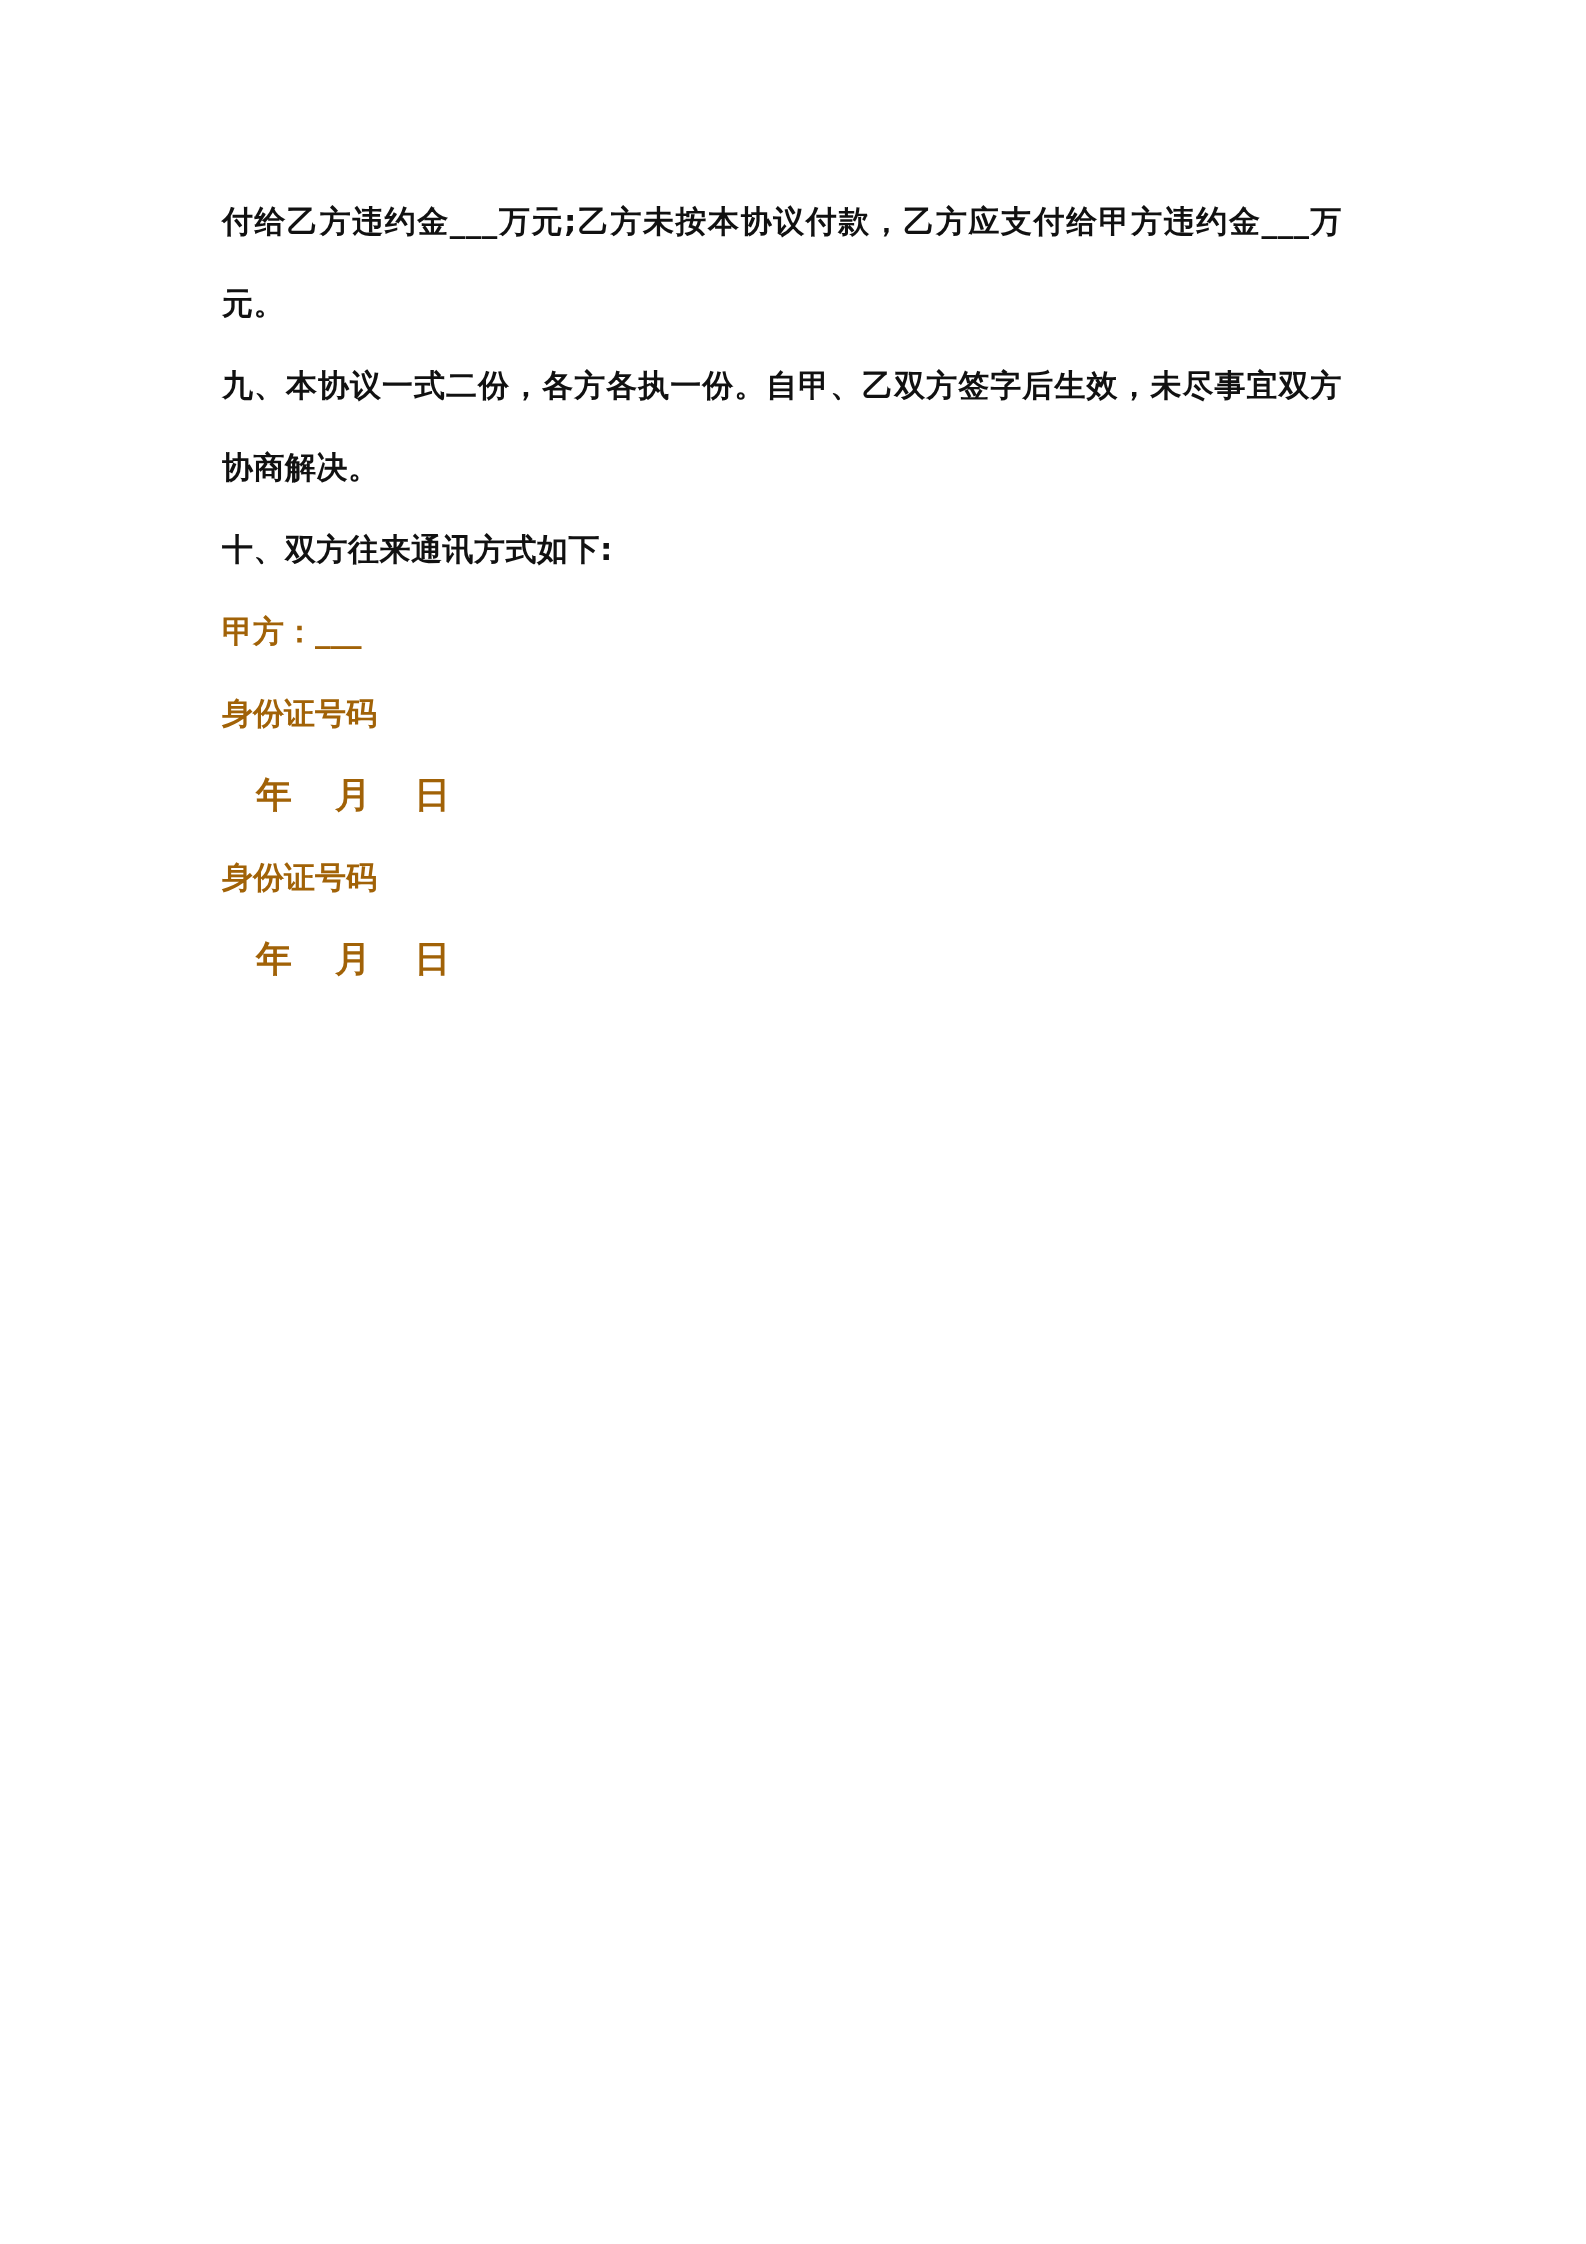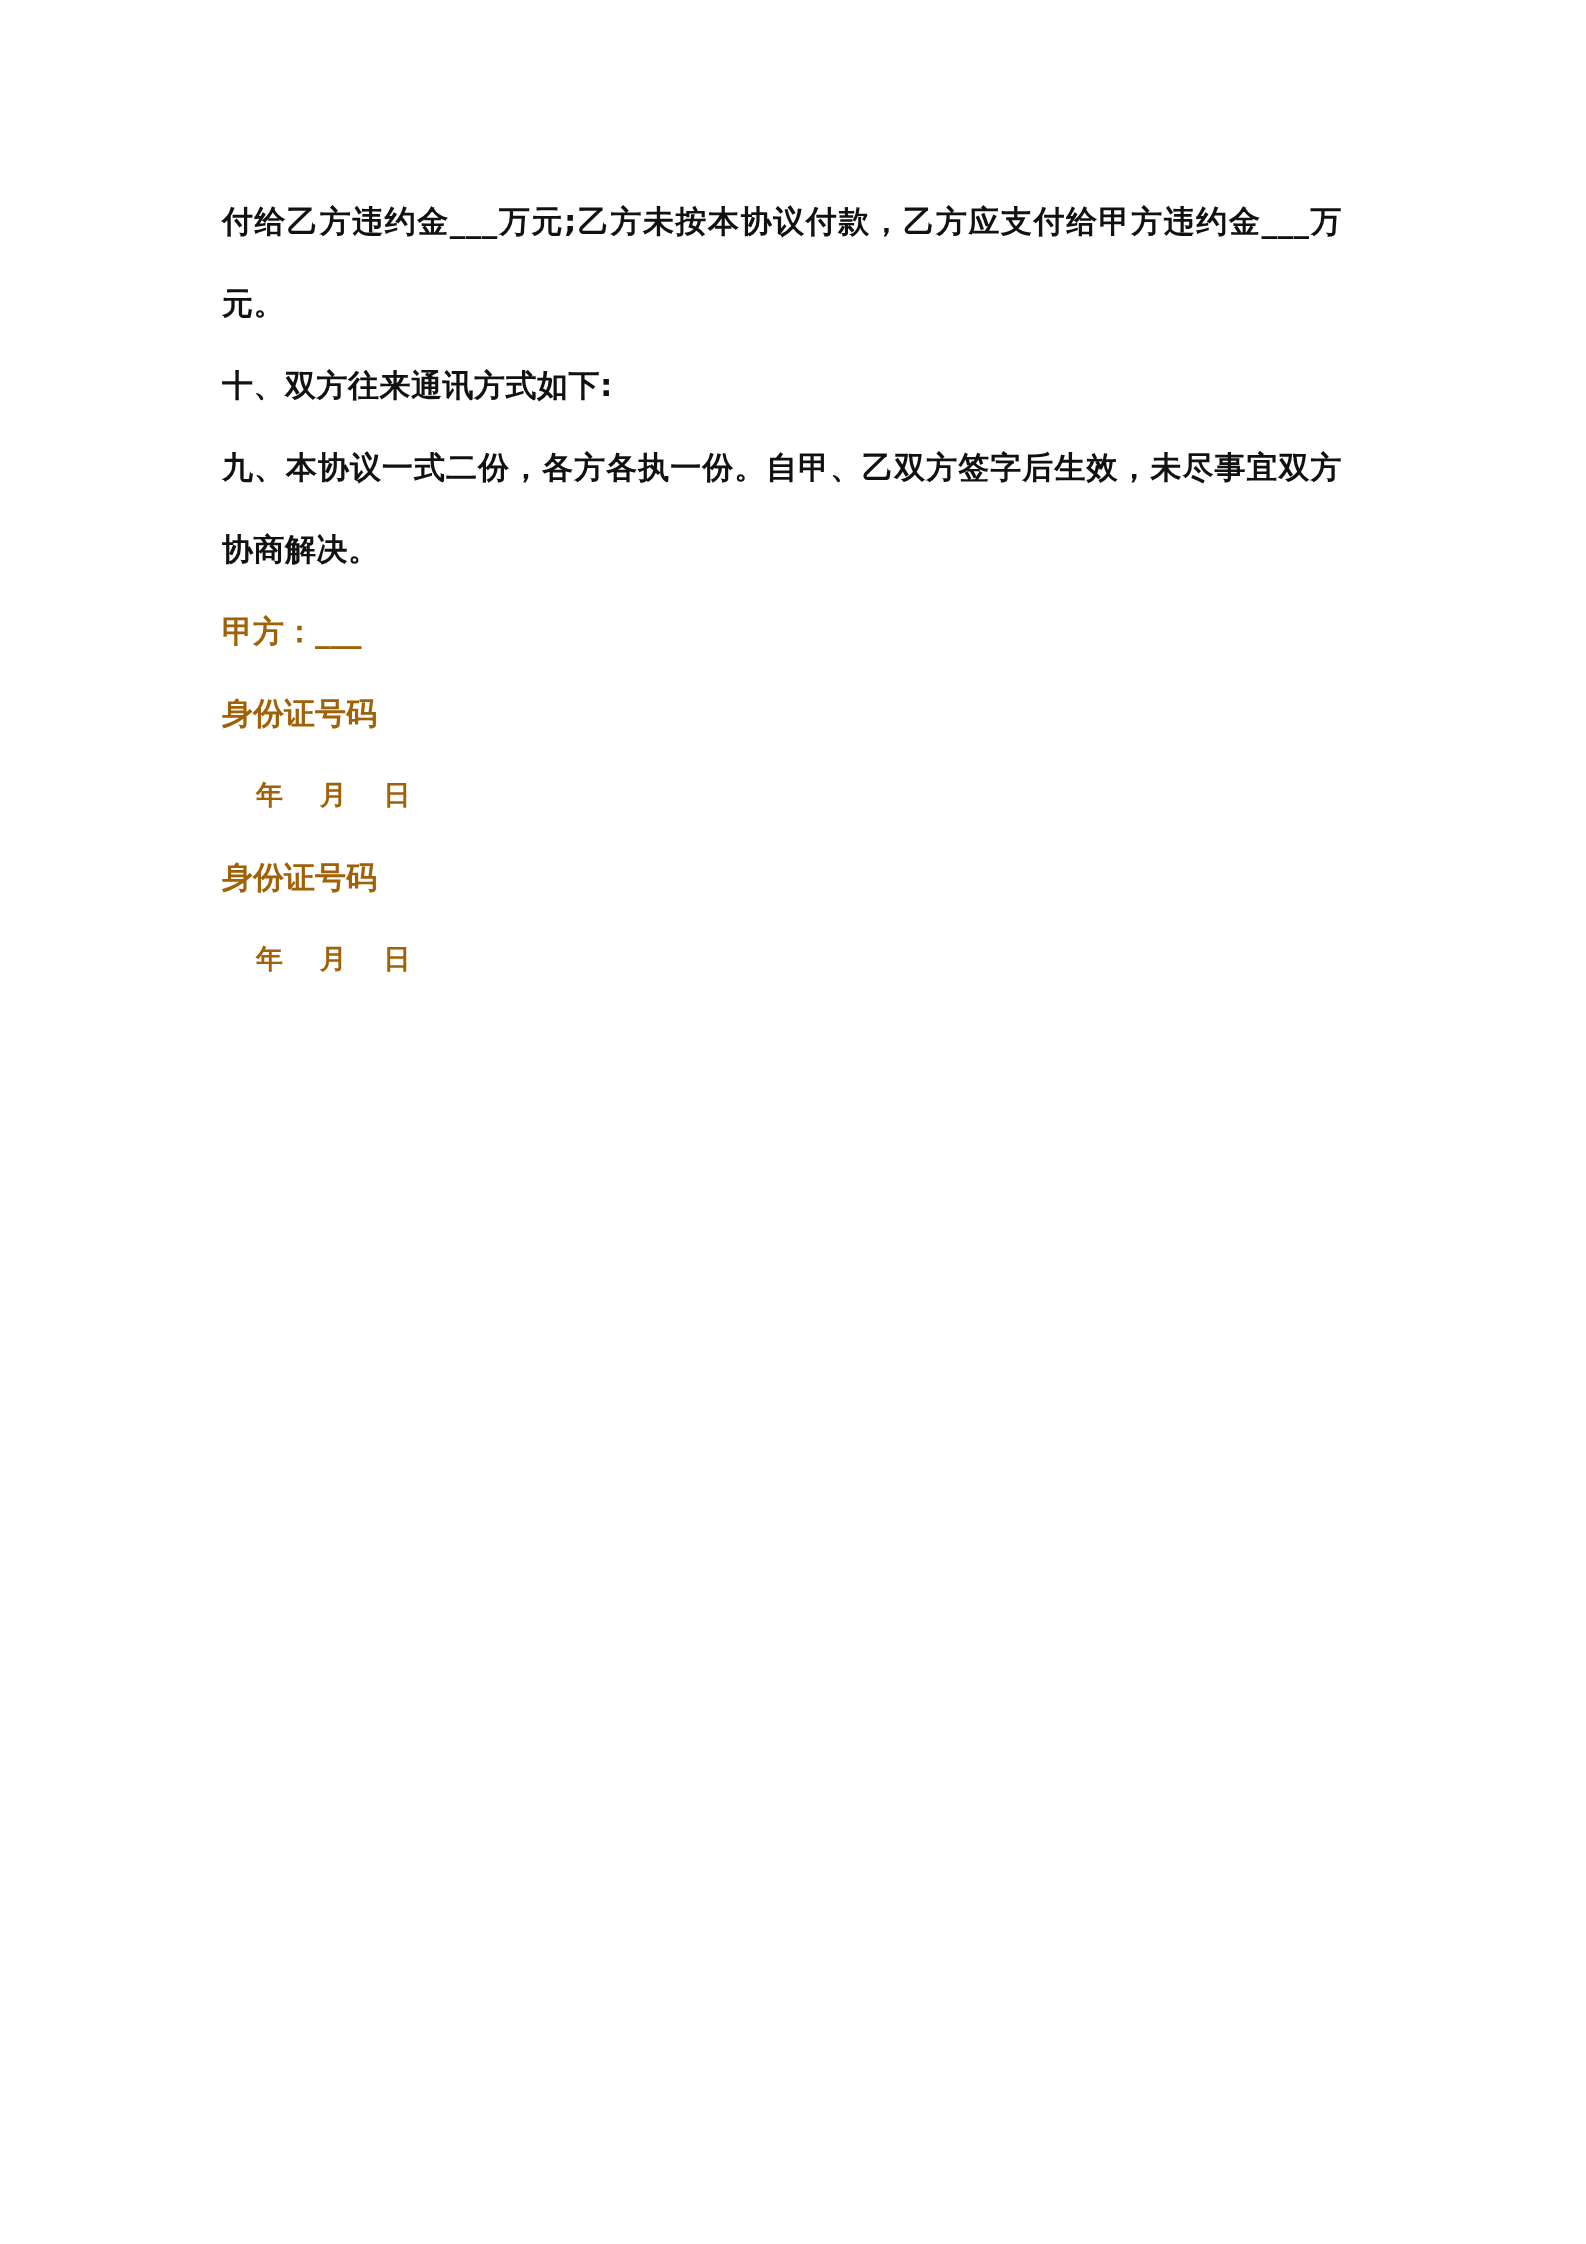--- a/index.html
+++ b/index.html
@@ -39,38 +39,38 @@
   }
   .line {
     font-size: 31px;
     line-height: 82px;
     font-weight: 600;
     color: #a16207;
     margin: 0;
     white-space: pre-wrap;
   }
   .line.small {
-    font-size: 27px;
+    font-size: 36px;
   }
   .date-line {
     padding-left: 34px;
     letter-spacing: 6px;
   }
 </style>
 </head>
 <body>
 
 <div class="page">
   <div class="content">
 
     <p class="para">付给乙方违约金___万元;乙方未按本协议付款，乙方应支付给甲方违约金___万元。</p>
 
+    <p class="para">九、本协议一式二份，各方各执一份。自甲、乙双方签字后生效，未尽事宜双方协商解决。</p>
+
     <p class="para">十、双方往来通讯方式如下:</p>
-
-    <p class="para">九、本协议一式二份，各方各执一份。自甲、乙双方签字后生效，未尽事宜双方协商解决。</p>
 
     <p class="line">甲方：___</p>
 
     <p class="line">身份证号码</p>
 
     <p class="line small date-line">年  月  日</p>
 
 
     <p class="line">身份证号码</p>
 

